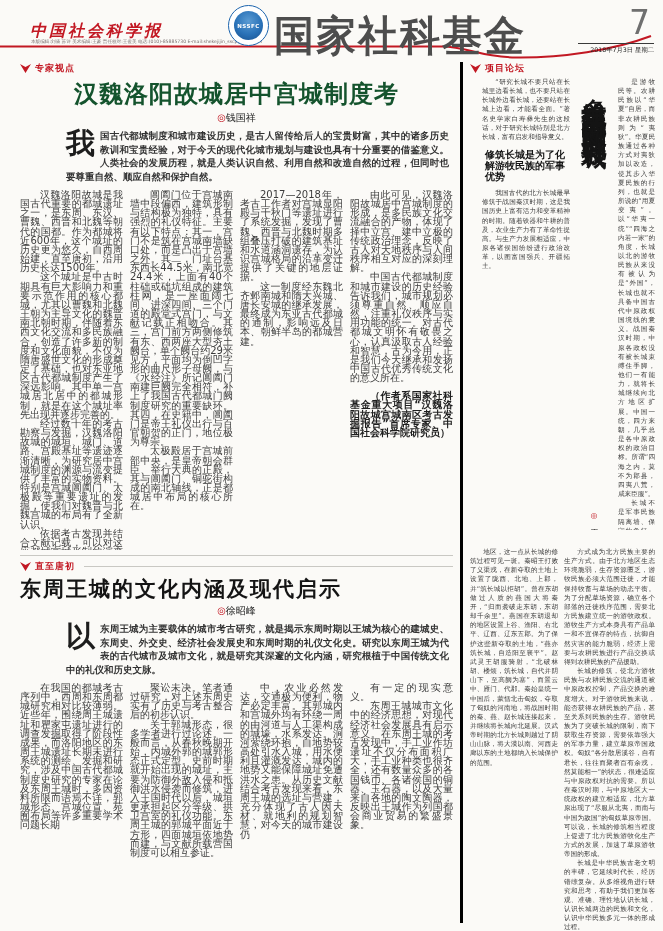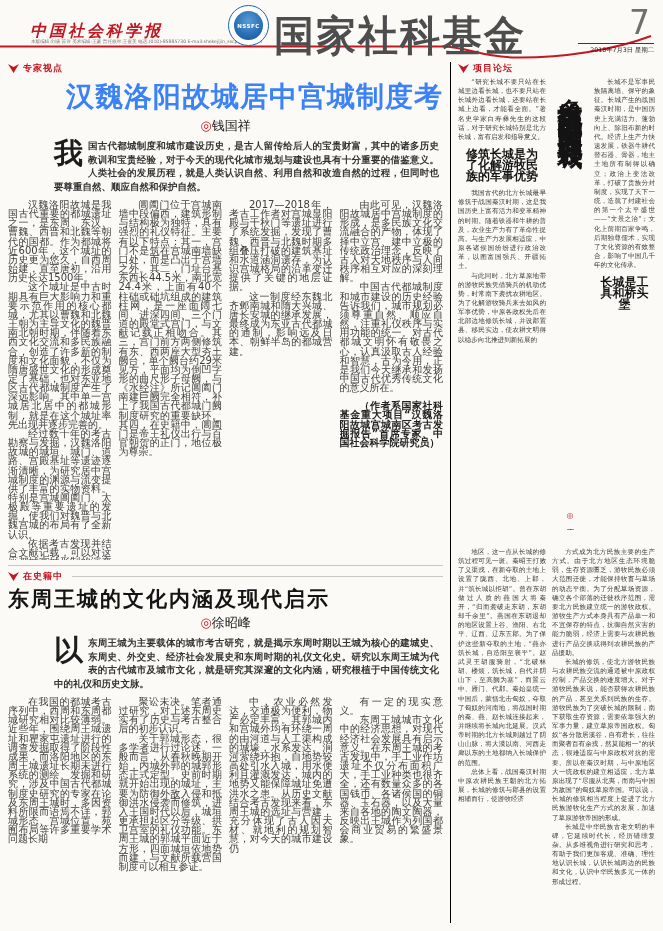--- a/index.html
+++ b/index.html
@@ -45,39 +45,39 @@
     font-size:33px; color:#6f6f6f; font-weight:400;
   }
   .date-line {
     position:absolute; right:9px; top:43px; width:76px;
     font-size:6.3px; color:#222; text-align:right;
     border-top:1.5px solid #3a3a3a; padding-top:2px; white-space:nowrap;
   }
 
   
   .content { position:absolute; top:62px; left:8px; right:8px; bottom:8px; display:flex; }
-  .left-region { width:443px; border-right:1px solid #000000; padding-right:7px; }
+  .left-region { width:443px; border-right:3px solid #000000; padding-right:7px;margin-left:12px; }
   .right-region { flex:1; padding-left:7px; }
 
   
   .section-row { display:flex; align-items:center; height:13px; gap:4px; }
   .tag-icon { flex:0 0 auto; display:block; }
   .tag-label { color:#c21823; font-weight:bold; font-size:9px; letter-spacing:1px; white-space:nowrap; }
   .tag-rule { flex:1; border-top:1px solid #c9c8c3; margin-left:5px; }
 
   
   .headline-1 {
-    font-size:28px; font-weight:900; text-align:right; color:#3b82f6;
+    font-size:24px; font-weight:900; text-align:center; color:#14532d;
     letter-spacing:1px; margin:3px 0 1px; white-space:nowrap;
   }
   .headline-2 {
     font-size:21px; font-weight:900; color:#141414;
     letter-spacing:2px; margin:2px 0 1px; white-space:nowrap;
   }
-  .byline { text-align:center; font-size:13px; margin:1px 0 3px; }
+  .byline { text-align:center; font-size:10px; margin:1px 0 3px; }
   .byline .mark { color:#c21823; }
   .byline .name { color:#222; }
   .lead {
     margin:4px 4px 7px 46px; font-size:9.5px; line-height:13.5px;
     font-weight:600; color:#333; text-align:justify;
   }
   .dropcap {
     float:left; font-size:29px; line-height:27px; font-weight:800;
     color:#1d1d1d; margin:1px 5px 0 0;
   }
@@ -92,29 +92,29 @@
   .h-results { height:268px; }
   .col { overflow:hidden; }
   .para { text-indent:2em; }
   .credit { font-weight:700; color:#1f1f1f; text-indent:2em; margin-top:9px; }
   .divider { border-top:1px solid #c9c8c3; margin:5px 0 4px; }
 
   
   .forum-top {
     display:grid; grid-template-columns:88px 36px 1fr; gap:6px;
     height:452px; overflow:hidden; margin-top:3px;
-    text-align:justify; color:#3b3b3b; font-size:6.6px; line-height:9.15px;
+    text-align:justify; color:#3b3b3b; font-size:6.6px; line-height:9.15px;margin-left:12px;
   }
   .forum-bottom {
     display:grid; grid-template-columns:88px 1fr; gap:6px;
     height:398px; overflow:hidden; margin-top:18px;
     text-align:justify; color:#3b3b3b; font-size:6.6px; line-height:9.15px;
   }
   .subhead {
-    font-weight:800; text-align:center; font-size:12px; line-height:11px;
+    font-weight:800; text-align:left; font-size:10px; line-height:11px;
     margin:7px 3px; color:#161616; text-indent:0;
   }
   .v-strip { position:relative; }
   .v-title {
     position:absolute; top:0; left:50%; transform:translateX(-50%);
     writing-mode:vertical-rl; font-size:25px; font-weight:900;
     letter-spacing:3px; color:#141414; white-space:nowrap;
   }
   .v-author {
     position:absolute; bottom:2px; left:50%; transform:translateX(-50%);
@@ -162,41 +162,42 @@
       </div>
       <div class="cols four h-expert">
         <div class="col">
             <p class="para">汉魏洛阳故城是我国古代重要的都城遗址之一，是东周、东汉、曹魏、西晋和北魏等朝代的国都。作为都城将近600年，这个城址的历史更为悠久，自西周始建，直至唐初，沿用历史长达1500年。</p>
             <p class="para">这个城址是中古时期具有巨大影响力和重要示范作用的核心都城，尤其以曹魏和北魏王朝为主导文化的魏晋南北朝时期，伴随着东西文化交流和多民族融合，创造了许多新的制度和文化面貌，不仅为隋唐盛世文化的形成奠定了基础，也对东亚地区古代都城制度产生了深远影响。其中单一宫城居北居中的都城形制，就是在这个城址率先出现并逐步完善的。</p>
             <p class="para">经过数十年的考古勘察与发掘，汉魏洛阳故城的城垣、城门、道路、宫殿基址等遗迹逐渐清晰，为研究居中宫城制度的渊源与流变提供了丰富的实物资料。特别是宫城阊阖门、太极殿等重要遗址的发掘，使我们对魏晋与北魏宫城的布局有了全新认识。</p>
             <p class="para">依据考古发现并结合文献记载，可以对这座都城宫城形制的演变脉络进行初步梳理，进而探讨中国古代都城居中宫城制度确立的历史进程及其制度渊源。</p>
           </div>
         <div class="col">
             <p class="para">阊阖门位于宫城南墙中段偏西，建筑形制与结构极为独特，具有强烈的礼仪特征。主要有以下特点：其一，宫门不是筑在宫城南墙缺口处，而是凸出于宫墙之外。其二，门址台基东西长44.5米，南北宽24.4米，上面有40个柱础或础坑组成的建筑柱网，是一座面阔七间、进深四间、三个门道的殿堂式宫门，与文献记载正相吻合。其三，宫门前方两侧修筑有东、西两座大型夯土阙台，单个阙台约29米见方，平面均为倒凹字形的曲尺形子母阙，与《水经注》所记阊阖门南建巨阙完全相符，补上了我国古代都城门阙制度研究的重要缺环。其四，在史籍中，阊阖门是帝王礼仪出行与百官朝贺的正门，地位极为尊崇。</p>
+            <p class="para">太极殿居于宫城前部中央，是皇帝朝会群臣、举行大典的正殿，其与阊阖门、铜驼街构成的南北轴线，正是都城居中布局的核心所在。</p>
           </div>
         <div class="col">
             <p class="para">2017—2018年，考古工作者对宫城显阳殿与千秋门等遗址进行了系统发掘，发现了曹魏、西晋与北魏时期多组叠压打破的建筑基址和水道涵洞遗存，为认识宫城格局的沿革变迁提供了关键的地层证据。</p>
             <p class="para">这一制度经东魏北齐邺南城和隋大兴城、唐长安城的继承发展，最终成为东亚古代都城的通制，影响远及日本、朝鲜半岛的都城营建。</p>
           </div>
         <div class="col">
           <div>
               <p class="para">由此可见，汉魏洛阳故城居中宫城制度的形成，是多民族文化交流融合的产物，体现了择中立宫、建中立极的传统政治理念，反映了古人对天地秩序与人间秩序相互对应的深刻理解。</p>
               <p class="para">中国古代都城制度和城市建设的历史经验告诉我们，城市规划必须尊重自然、顺应自然，注重礼仪秩序与实用功能的统一。对古代都城文明怀有敬畏之心，认真汲取古人经验和智慧，古为今用，正是我们今天继承和发扬中国古代优秀传统文化的意义所在。</p>
             </div>
           <p class="credit">（作者系国家社科基金重大项目“汉魏洛阳故城宫城南区考古发掘报告”首席专家、中国社会科学院研究员）</p>
         </div>
       </div>
 
       <div class="divider"></div>
 
       <div class="section-row">
         <svg class="tag-icon" width="11" height="10" viewBox="0 0 11 10">
           <path d="M0,0 L5.5,9 L11,0 L5.5,3 Z" fill="#c21823"></path>
         </svg>
-        <span class="tag-label">在史籍中</span>
+        <span class="tag-label">直至唐初</span>
         <span class="tag-rule"></span>
       </div>
       <div class="headline-2">东周王城的文化内涵及现代启示</div>
       <div class="byline">
         <span class="mark">◎</span><span class="name">徐昭峰</span>
       </div>
       <div class="lead">
         <span class="dropcap">以</span><span>东周王城为主要载体的城市考古研究，就是揭示东周时期以王城为核心的建城史、东周史、外交史、经济社会发展史和东周时期的礼仪文化史。研究以东周王城为代表的古代城市及城市文化，就是研究其深邃的文化内涵，研究根植于中国传统文化中的礼仪和历史文脉。</span>
       </div>
       <div class="cols four h-results">
@@ -228,42 +229,41 @@
       </div>
 
       <div class="forum-top">
         <div class="col">
           <div>
               <p class="para">“研究长城不要只站在长城里边看长城，也不要只站在长城外边看长城，还要站在长城上边看，才能看全面。”著名史学家白寿彝先生的这段话，对于研究长城特别是北方长城，富有启发和指导意义。</p>
             </div>
           <div class="subhead">修筑长城是为了化解游牧民族的军事优势</div>
           <div>
               <p class="para">我国古代的北方长城最早修筑于战国秦汉时期，这是我国历史上富有活力和变革精神的时期。随着铁器和牛耕的普及，农业生产力有了革命性提高。与生产力发展相适应，中原各诸侯国纷纷进行政治改革，以图富国强兵、开疆拓土。</p>
-              <p class="para">与此同时，北方草原地带的游牧民族凭借骑兵的机动优势，时常南下袭扰农耕地区。为了化解游牧骑兵来去如风的军事优势，中原各政权先后在北部边地修筑长城，并设郡置县、移民实边，使农耕文明得以稳步向北推进到新拓展的</p>
             </div>
         </div>
         <div class="v-strip">
           <div class="v-title">多维视角下战国秦汉时期的北方长城</div>
           <div class="v-author">
             <span class="mark">◎</span><span>王绍东</span>
           </div>
         </div>
         <div class="col">
           <div>
+              <p class="para">是游牧民等。农耕民族以“华夏”自居，而非农耕民族则为“夷狄”。华夏民族通过各种方式对夷狄加以改造，使其步入华夏民族的行列，也就是所说的“用夏变夷”。以“华夷一统”“四海之内若一家”的角度，长城以北的游牧民族从来没有被认为是“外国”，长城也就不具备中国古代中原政权国境线的意义。战国秦汉时期，中原各政权没有被长城束缚住手脚，他们一有能力，就将长城继续向北方地区扩展。中国一统，四方来朝，几乎总是各中原政权的政治目标。所谓“四海之内，莫不为郡县，四夷八荒，咸来臣服”。</p>
               <p class="para">长城不是军事民族隔离墙、保守的象征。长城产生的战国秦汉时期，是中国历史上充满活力、蓬勃向上、除旧布新的时代。经济上生产力快速发展，铁器牛耕代替石器、骨器，地主土地所有制得以确立；政治上变法改革，打破了贵族分封制度，实现了天下一统，造就了封建社会的第一个太平盛世——“文景之治”；文化上前期百家争鸣，后期独尊儒术，实现了文化资源的有效整合，影响了中国几千年的文化传承。</p>
             </div>
           <div class="subhead">长城是工具和桥头堡</div>
 
         </div>
       </div>
 
       <div class="forum-bottom">
         <div class="col">
             <p class="para">地区，这一点从长城的修筑过程可见一斑。秦昭王打败了义渠戎，在新夺取的土地上设置了陇西、北地、上郡，并“筑长城以拒胡”。曾在东胡做过人质的燕国大将秦开，“归而袭破走东胡，东胡却千余里”。燕国在东胡退却的地区设置上谷、渔阳、右北平、辽西、辽东五郡。为了保护这些新夺取的土地，“燕亦筑长城，自造阳至襄平”。赵武灵王胡服骑射，“北破林胡、楼烦，筑长城，自代并阴山下，至高阙为塞”，而置云中、雁门、代郡。秦始皇统一中国后，蒙恬北击匈奴，夺取了匈奴的河南地，将战国时期的秦、燕、赵长城连接起来，并继续将长城向北延展。汉武帝时期的北方长城则越过了阴山山脉，将大漠以南、河西走廊以东的土地都纳入长城保护的范围。</p>
-            <p class="para">总体上看，战国秦汉时期中原农耕民族王朝的北方拓展，长城的修筑与郡县的设置相辅而行，使游牧经济</p>
           </div>
         <div class="col">
           <div>
               <p class="para">方式成为北方民族主要的生产方式。由于北方地区生态环境脆弱，生存资源匮乏，游牧民族必须大范围迁徙，才能保持牧畜与草场的动态平衡。为了分配草场资源，确立各个部落的迁徙秩序范围，需要北方民族建立统一的游牧政权。游牧生产方式本身具有产品单一和不宜保存的特点，抗御自然灾害的能力脆弱，经济上需要与农耕民族进行产品交换或得到农耕民族的产品援助。</p>
               <p class="para">长城的修筑，使北方游牧民族与农耕民族交流的通道被中原政权控制，产品交换的难度增大。对于游牧民族来说，能否获得农耕民族的产品，甚至关系到民族的生存。游牧民族为了突破长城的限制，南下获取生存资源，需要依靠强大的军事力量，建立草原帝国政权。匈奴“各分散居溪谷，自有君长，往往而聚者百有余戎，然莫能相一”的状态，很难适应与中原政权对抗的需要。所以在秦汉时期，与中原地区大一统政权的建立相适应，北方草原出现了“尽服从北夷，而南与中国为敌国”的匈奴草原帝国。可以说，长城的修筑相当程度上促进了北方民族游牧化生产方式的发展，加速了草原游牧帝国的形成。</p>
               <p class="para">长城是中华民族古老文明的丰碑，它延续时代长，经历错综复杂。从多维视角进行研究和思考，有助于我们更加客观、准确、理性地认识长城，认识长城两边的民族和文化，认识中华民族多元一体的形成过程。</p>
             </div>
         </div>
       </div>
     </div>

